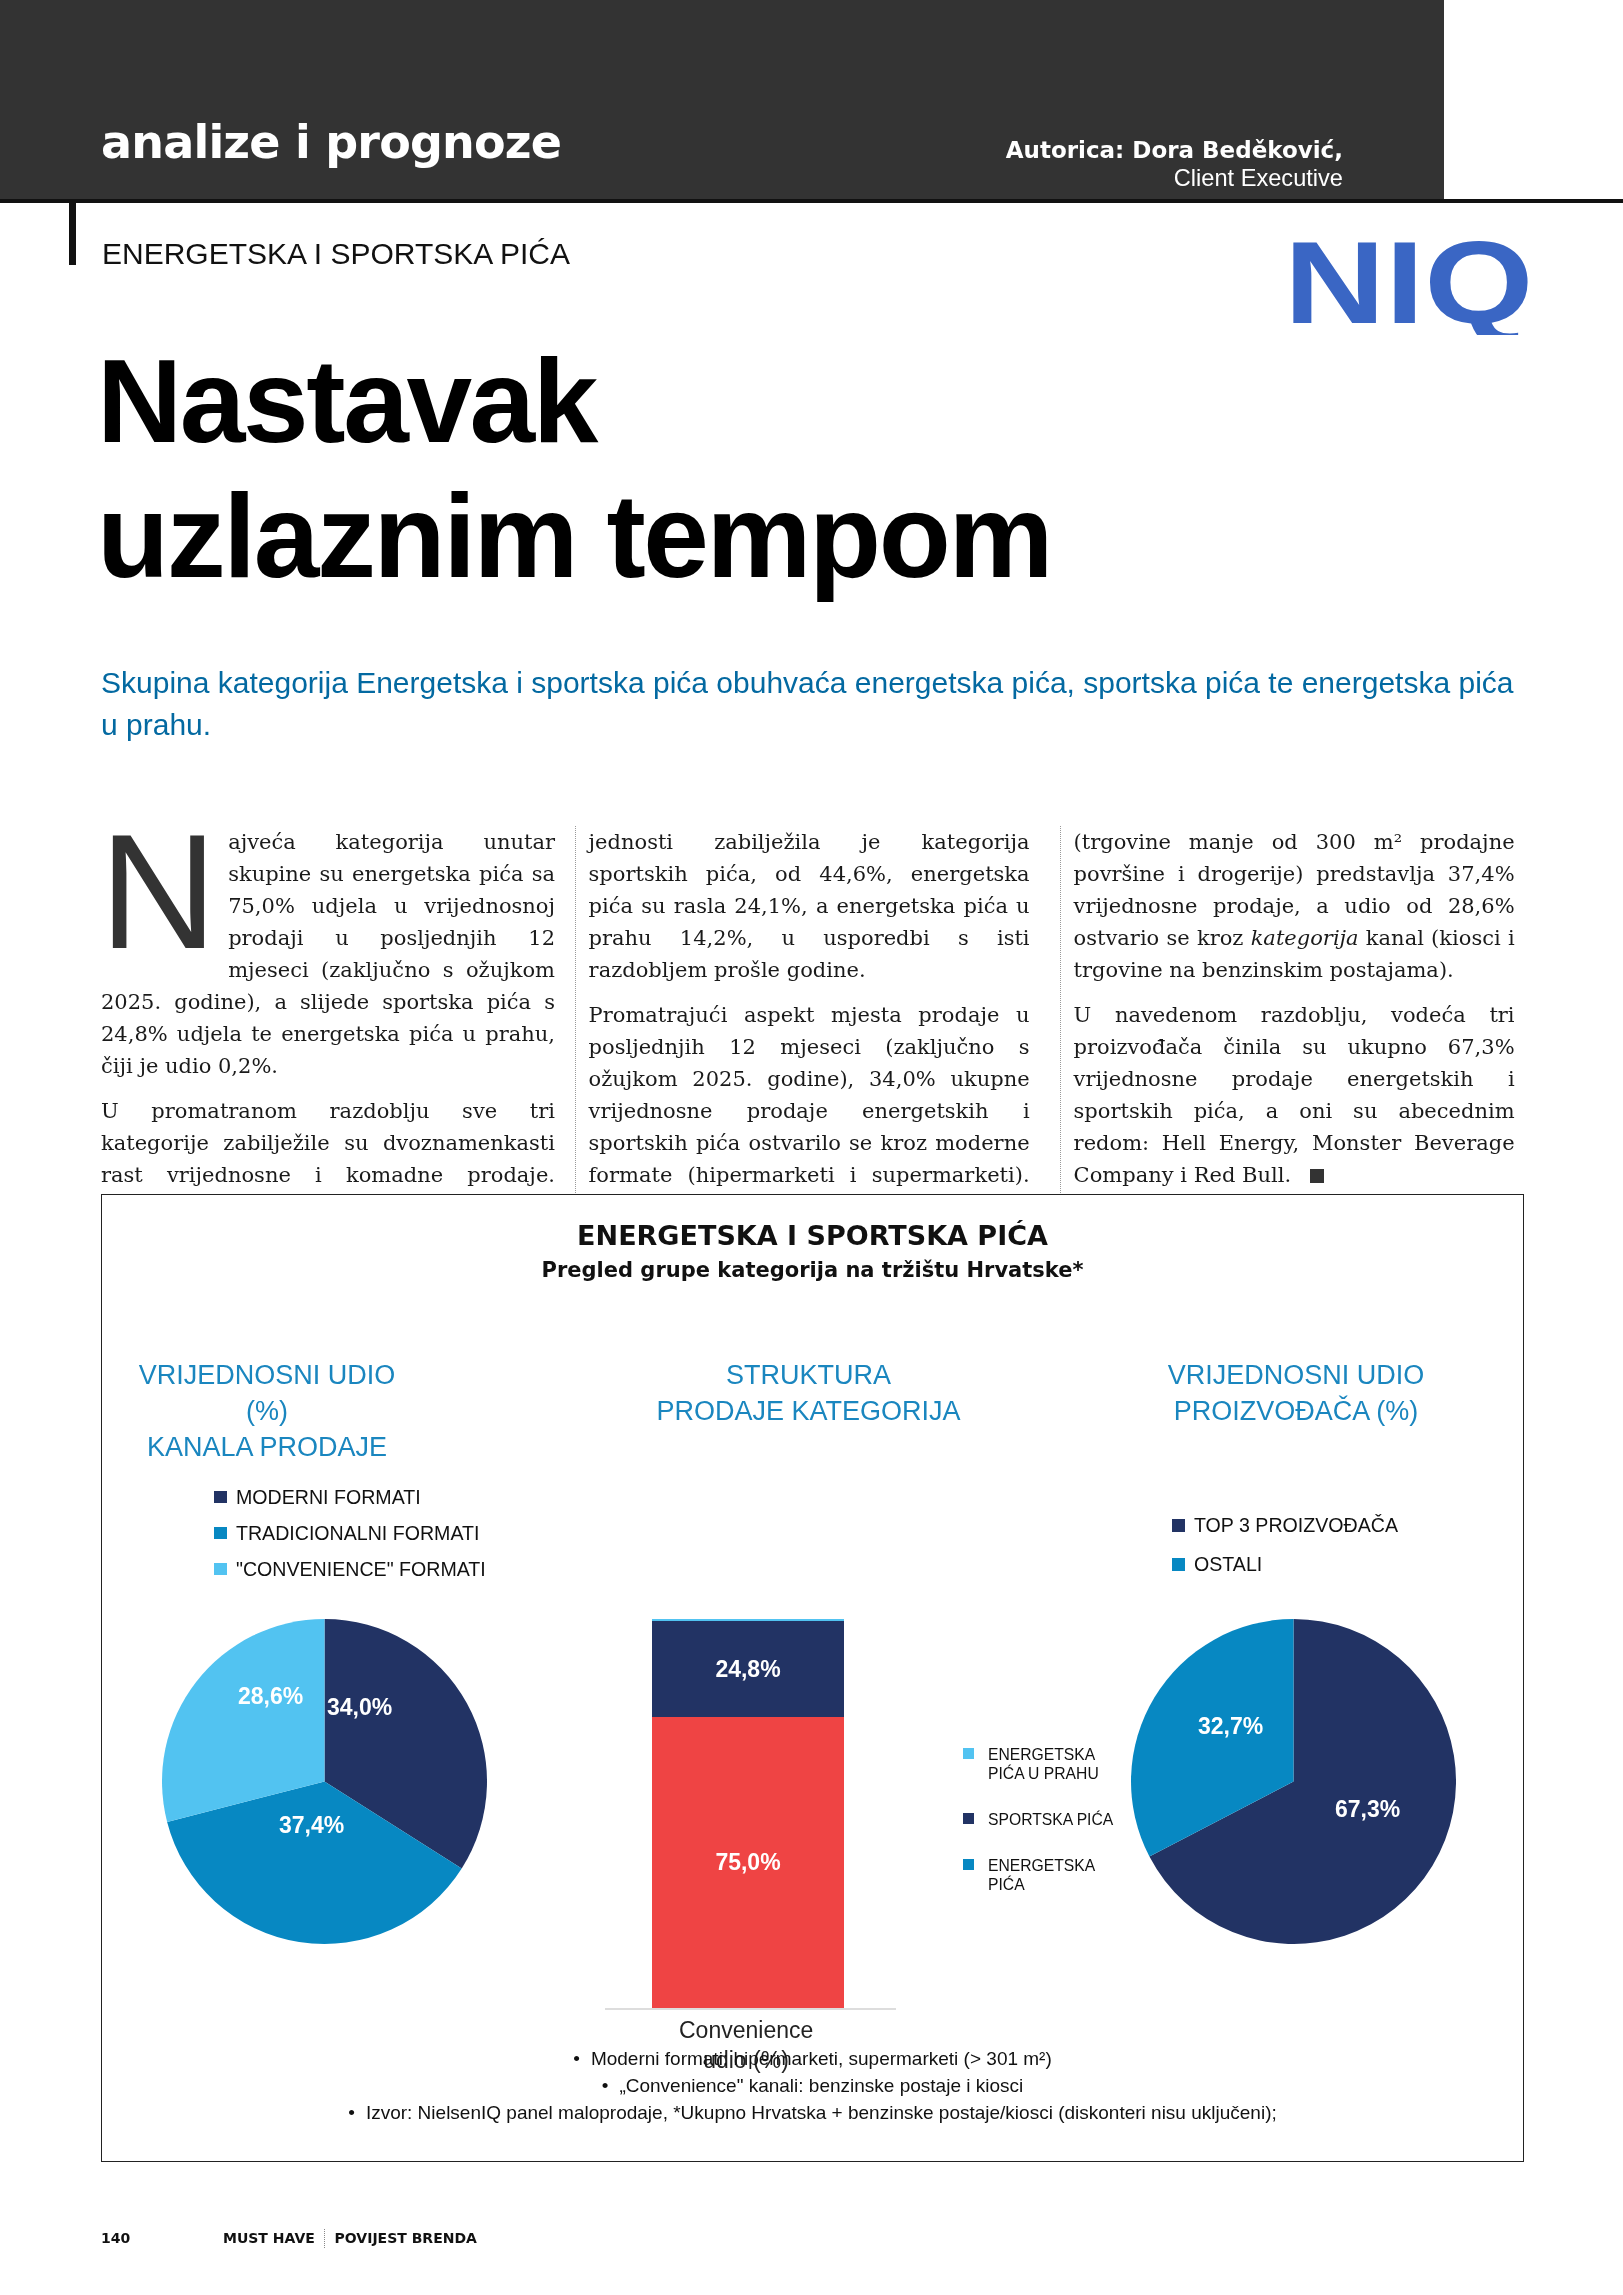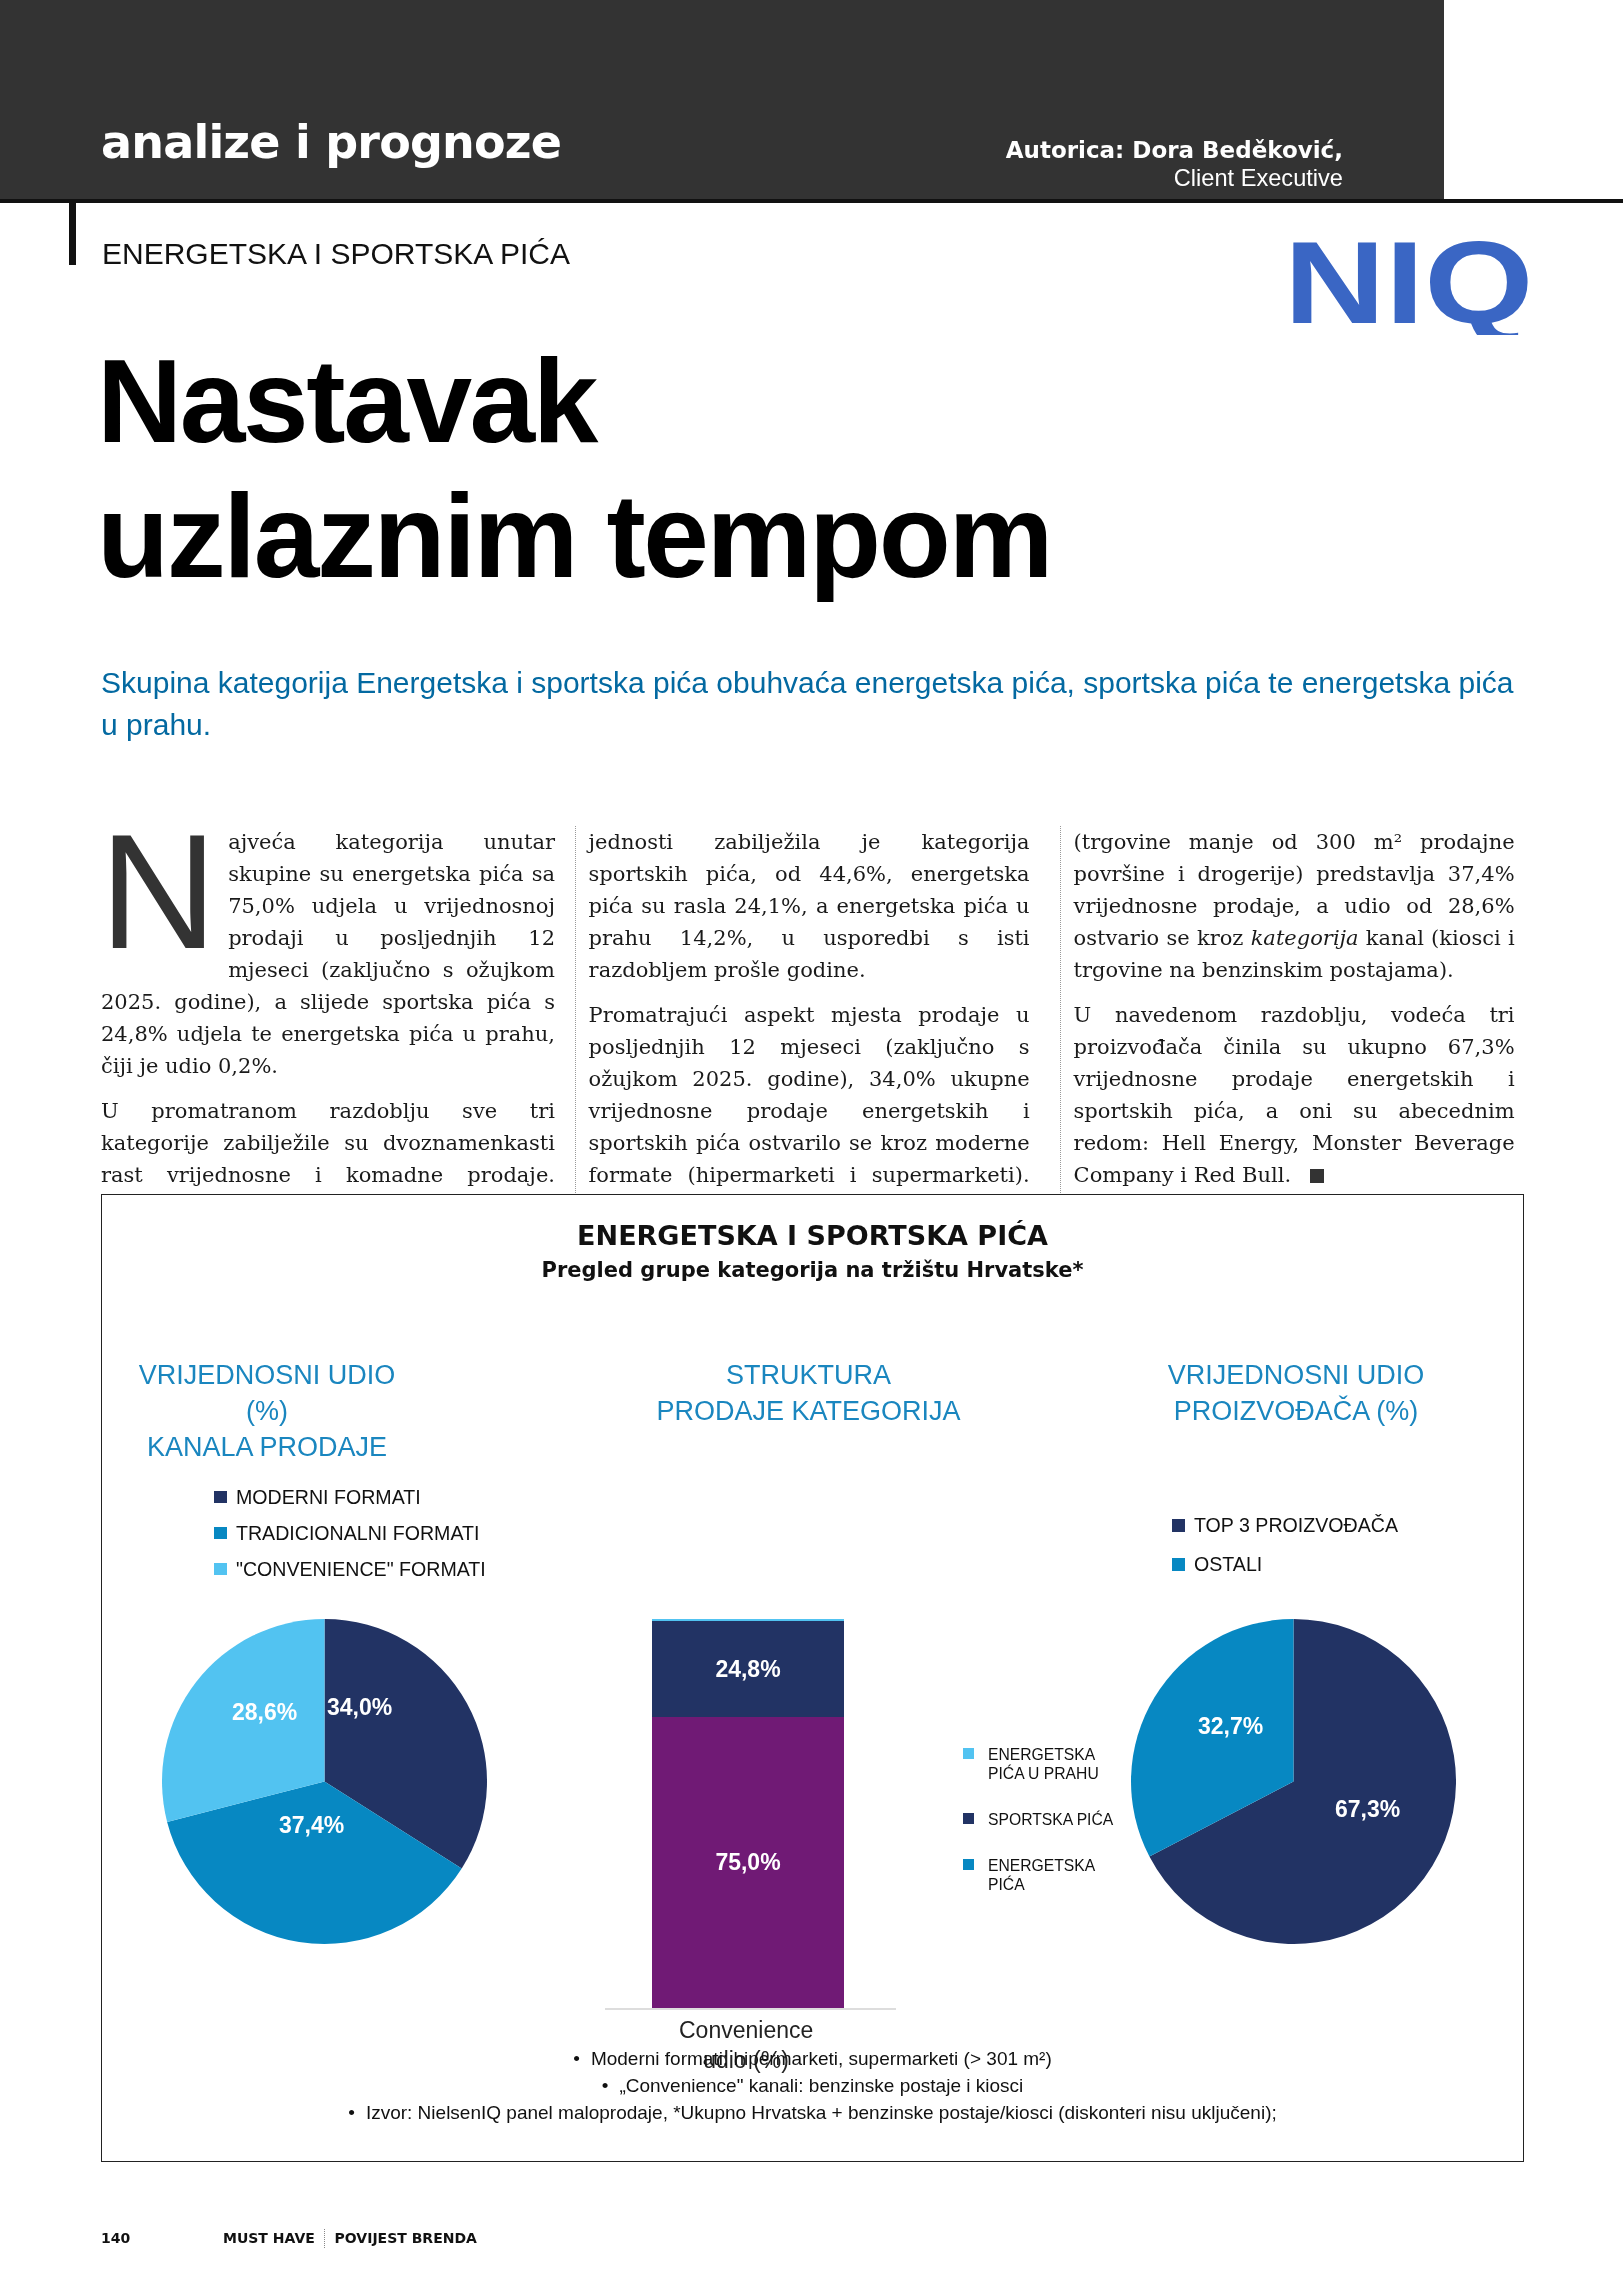--- a/index.html
+++ b/index.html
@@ -109,30 +109,30 @@
   <svg class="pie" style="left:60px;top:424px;" width="325" height="325" viewBox="-1 -1 2 2">
 
     <path d="M0,0 L0,-1 A1,1 0 0,1 0.8443,0.5358 Z" fill="#223364"></path>
 
     <path d="M0,0 L0.8443,0.5358 A1,1 0 0,1 -0.9685,0.2487 Z" fill="#0788c2"></path>
 
     <path d="M0,0 L-0.9685,0.2487 A1,1 0 0,1 0,-1 Z" fill="#52c3f1"></path>
   </svg>
   <div class="pie-label" style="left:225px;top:499px;">34,0%</div>
   <div class="pie-label" style="left:177px;top:617px;">37,4%</div>
-  <div class="pie-label" style="left:130px;top:488px;margin-top:16px;">28,6%</div>
+  <div class="pie-label" style="left:136px;top:488px;">28,6%</div>
 
   <div class="panel-title" style="left:510px;top:162px;width:393px;">
     <div>STRUKTURA</div>
     <div>PRODAJE KATEGORIJA</div>
   </div>
   <div class="bar-wrap" style="left:550px;top:424px;width:192px;height:389px;">
     <div class="bar-seg" style="top:0;height:1.6px;background:#52c3f1;"></div>
     <div class="bar-seg" style="top:1.6px;height:97px;background:#223364;">24,8%</div>
-    <div class="bar-seg" style="top:98px;height:291px;background:#701a75;">75,0%</div>
+    <div class="bar-seg" style="top:98px;height:291px;background:#ef4444;">75,0%</div>
   </div>
   <div class="baseline" style="left:503px;top:813px;width:291px;"></div>
   <div class="axis-label" style="left:577px;top:820px;">
     <div>Convenience</div>
     <div>udio (%)</div>
   </div>
   <div class="legend-small" style="left:861px;top:550px;">
     <div class="li">
         <span class="sw" style="background:#52c3f1"></span>
         <span><span>ENERGETSKA</span><br><span>PIĆA U PRAHU</span></span>

